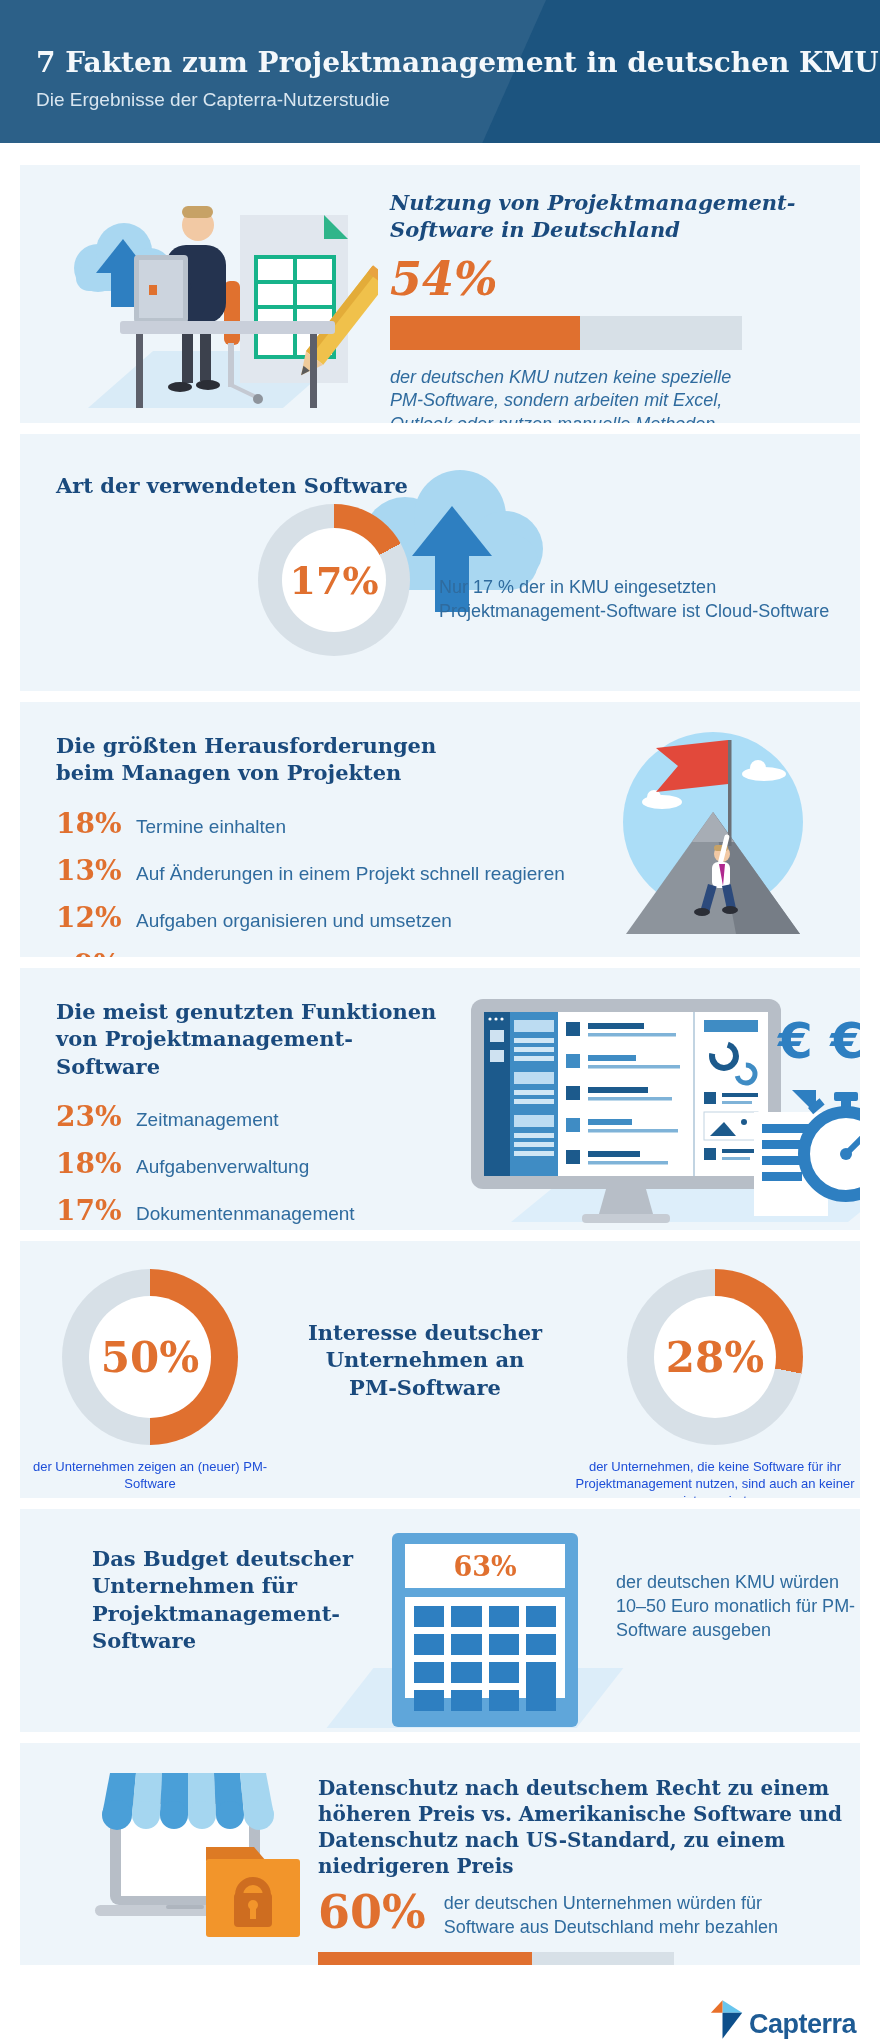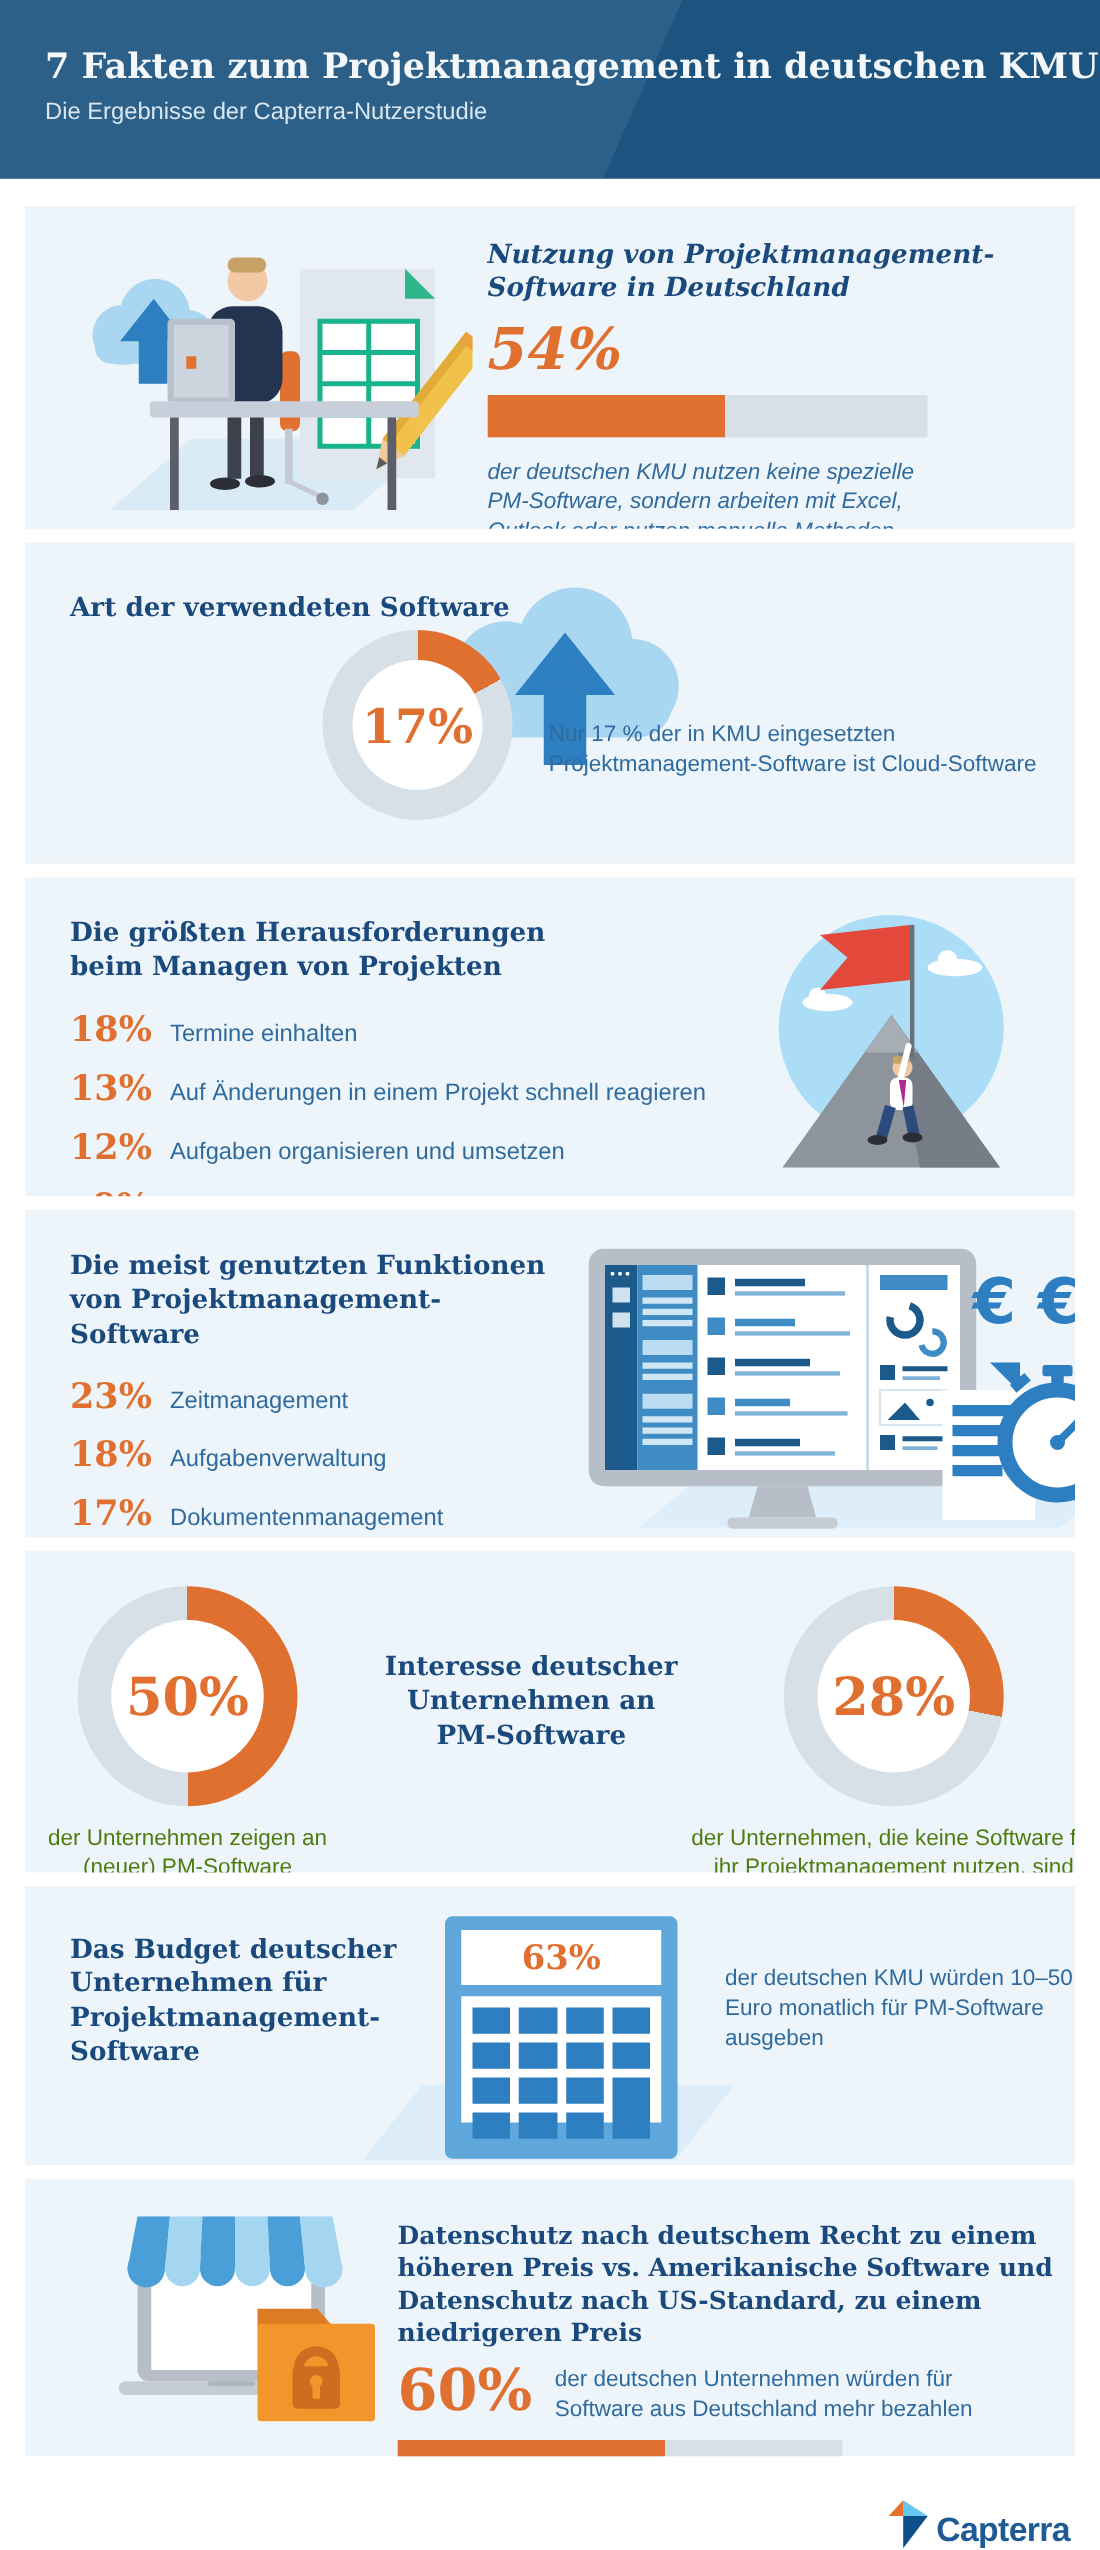--- a/index.html
+++ b/index.html
@@ -3,21 +3,21 @@
 <meta charset="utf-8">
 <style>
   html,body{margin:0;padding:0;background:#ffffff;}
   body{width:880px;font-family:"Liberation Sans","DejaVu Sans",sans-serif;-webkit-font-smoothing:antialiased;}
 
   
   .header{position:relative;height:143px;background:#1C547F;overflow:hidden;}
   .header::before{content:"";position:absolute;top:0;left:0;width:62%;height:200%;
     background:rgba(255,255,255,.07);transform:skewX(-24deg);transform-origin:top left;}
   .header-inner{position:relative;padding:36px 0 0 36px;}
-  .h1{font-family:"DejaVu Serif","Liberation Serif",serif;font-weight:bold;color:#f4f8fb;font-size:28px;margin:0 0 10px 0;}
+  .h1{font-family:"DejaVu Serif","Liberation Serif",serif;font-weight:bold;color:#f4f8fb;font-size:28px;margin:10px 0 10px 0;}
   .h1sub{color:#d9e6f0;font-size:19px;margin:0;}
 
   
   .main{padding-top:22px;}
   .card{position:relative;margin:0 20px 11px 20px;background:#EEF5FA;box-sizing:border-box;overflow:hidden;}
   .card-h{font-family:"DejaVu Serif","Liberation Serif",serif;font-weight:bold;color:#1A4A7D;font-size:21px;line-height:1.3;margin:0;}
   .desc{color:#2F6B9E;font-size:18px;line-height:1.32;}
   .bigpct{font-family:"DejaVu Serif","Liberation Serif",serif;font-weight:bold;color:#E0702F;}
 
   .bar-track{background:#D7E0E7;overflow:hidden;}
@@ -56,28 +56,28 @@
   .list-col .card-h{width:430px;margin-bottom:20px;}
   .card3 .illus{width:218px;flex:none;margin:20px 38px 0 0;}
   .card4 .illus{width:438px;flex:none;margin:26px 16px 0 0;}
   .card4 .list-col .card-h{width:400px;}
 
   
   .card5{height:257px;display:flex;justify-content:center;}
   .col-donut{width:300px;flex:none;text-align:center;padding-top:28px;}
   .col-donut .donut{width:176px;height:176px;margin:0 auto;}
   .col-donut .donut .hole{inset:27px;font-size:42px;}
-  .col-donut .caption{margin-top:14px;color:#4d7c0f;font-size:18px;line-height:1.3;}
+  .col-donut .caption{margin-top:14px;color:#1d4ed8;font-size:13px;line-height:1.3;}
   .col-mid{width:250px;flex:none;text-align:center;padding-top:78px;}
   .card5 .caption{margin-left:auto;margin-right:auto;}
   .cap-left{width:250px;}
   .cap-right{width:330px;}
 
   
-  .card6{height:223px;display:flex;}
+  .card6{height:223px;display:flex;padding-left:36px;}
   .card6 .left{width:300px;flex:none;padding:36px 0 0 36px;}
   .calc-wrap{position:relative;width:200px;flex:none;margin-top:24px;}
   .calc-floor{position:absolute;left:-42px;bottom:4px;width:250px;height:60px;background:#DCEDF9;transform:skewX(-38deg);}
   .calc{position:relative;width:160px;height:172px;background:#5FA6DA;border-radius:6px;padding:11px 13px;box-sizing:content-box;}
   .calc-display{background:#ffffff;height:44px;display:flex;align-items:center;justify-content:center;
     font-family:"DejaVu Serif","Liberation Serif",serif;font-weight:bold;font-size:27px;color:#E0702F;margin-bottom:9px;}
   .calc-keys{background:#ffffff;padding:9px;display:grid;grid-template-columns:repeat(4,1fr);grid-auto-rows:21px;gap:7px;height:83px;}
   .key{background:#2E7FC1;}
   .key.tall{grid-column:4;grid-row:3 / span 2;}
   .card6 .desc{width:340px;padding-top:62px;margin-left:24px;}

